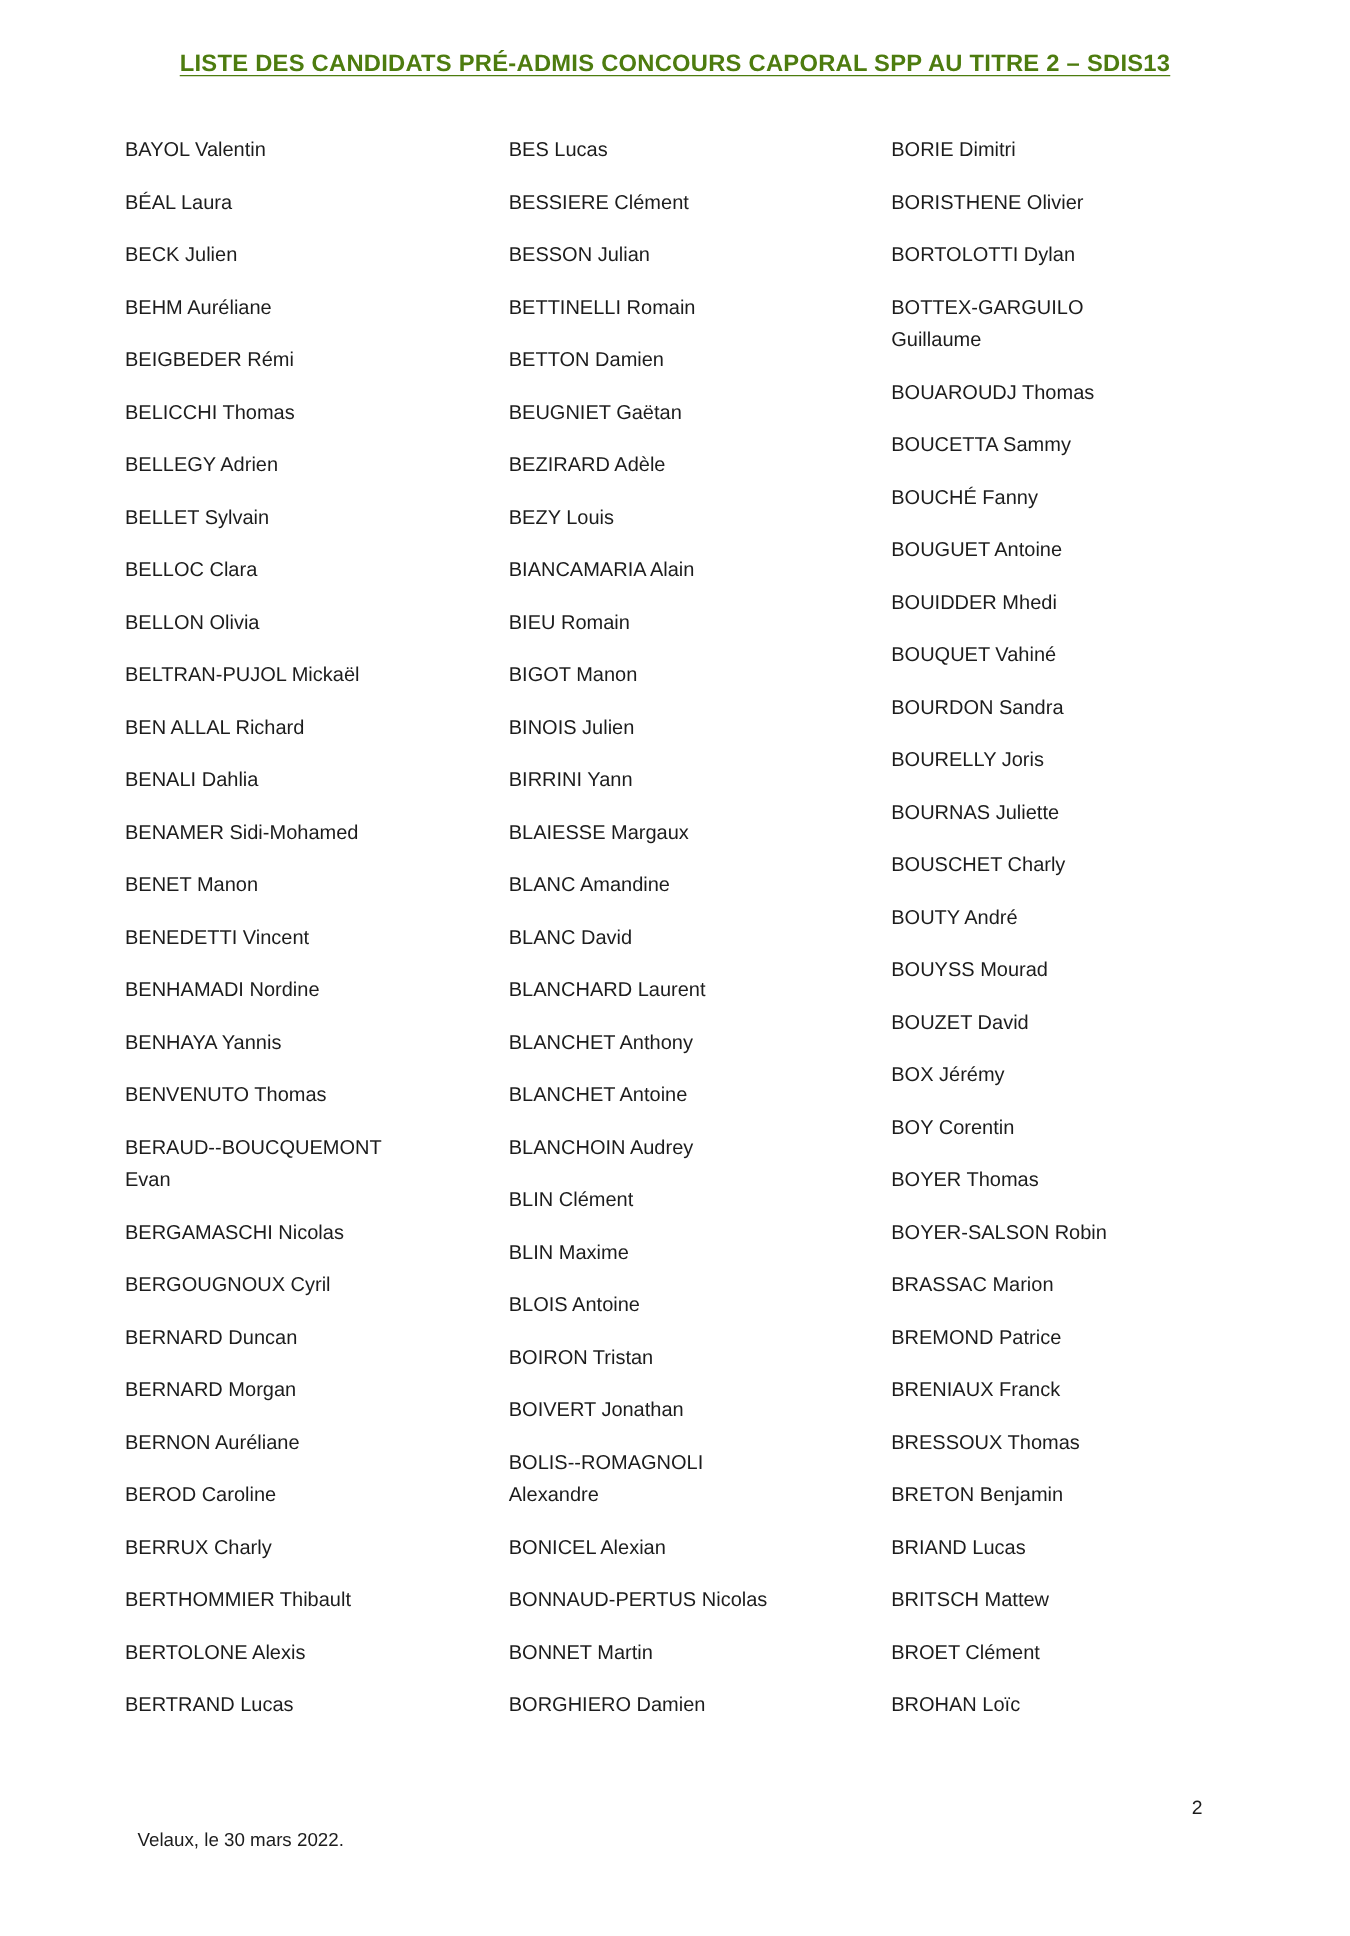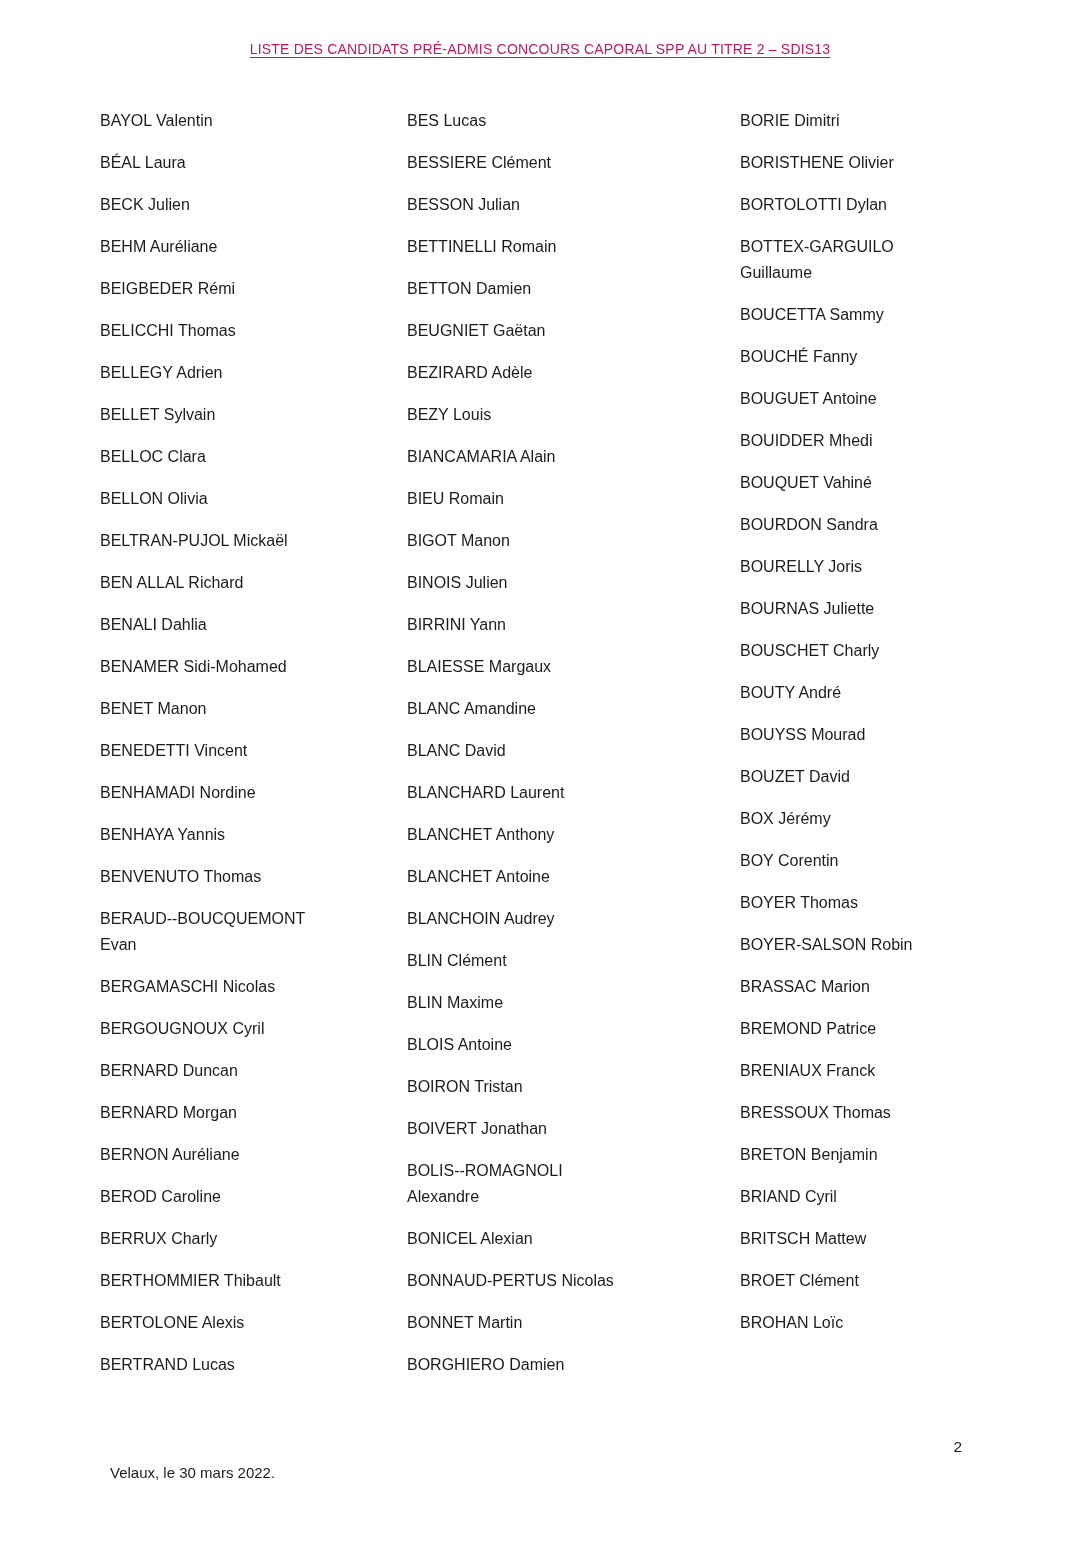--- a/index.html
+++ b/index.html
@@ -19,37 +19,37 @@
     position: absolute;
     inset: 0;
     background: #ffffff;
   }
   .doc-title {
     position: absolute;
     top: 41px;
     left: 0;
     right: 0;
     text-align: center;
-    font-size: 14px;
-    font-weight: normal;
+    font-size: 19px;
+    font-weight: bold;
     letter-spacing: 0.2px;
     text-decoration: underline;
     text-underline-offset: 3px;
-    color: #be185d;
+    color: #4d7c0f;
   }
   .columns {
     position: absolute;
     top: 108px;
     left: 100px;
     display: flex;
   }
   .col { }
   .col-1 { width: 307px; }
   .col-2 { width: 306px; }
-  .col-3 { width: 300px; margin-left: 27px; }
+  .col-3 { width: 300px; }
   .col p.name {
     margin: 0 0 16px 0;
     font-size: 16px;
     line-height: 26px;
     white-space: pre-line;
     color: #1c1c1c;
   }
   .page-number {
     position: absolute;
     top: 1438px;
@@ -138,20 +138,21 @@
         <p class="name">BONNAUD-PERTUS Nicolas</p>
         <p class="name">BONNET Martin</p>
         <p class="name">BORGHIERO Damien</p>
       </div>
     <div class="col col-3">
         <p class="name">BORIE Dimitri</p>
         <p class="name">BORISTHENE Olivier</p>
         <p class="name">BORTOLOTTI Dylan</p>
         <p class="name">BOTTEX-GARGUILO
 Guillaume</p>
+        <p class="name">BOUAROUDJ Thomas</p>
         <p class="name">BOUCETTA Sammy</p>
         <p class="name">BOUCHÉ Fanny</p>
         <p class="name">BOUGUET Antoine</p>
         <p class="name">BOUIDDER Mhedi</p>
         <p class="name">BOUQUET Vahiné</p>
         <p class="name">BOURDON Sandra</p>
         <p class="name">BOURELLY Joris</p>
         <p class="name">BOURNAS Juliette</p>
         <p class="name">BOUSCHET Charly</p>
         <p class="name">BOUTY André</p>
@@ -159,21 +160,21 @@
         <p class="name">BOUZET David</p>
         <p class="name">BOX Jérémy</p>
         <p class="name">BOY Corentin</p>
         <p class="name">BOYER Thomas</p>
         <p class="name">BOYER-SALSON Robin</p>
         <p class="name">BRASSAC Marion</p>
         <p class="name">BREMOND Patrice</p>
         <p class="name">BRENIAUX Franck</p>
         <p class="name">BRESSOUX Thomas</p>
         <p class="name">BRETON Benjamin</p>
-        <p class="name">BRIAND Cyril</p>
+        <p class="name">BRIAND Lucas</p>
         <p class="name">BRITSCH Mattew</p>
         <p class="name">BROET Clément</p>
         <p class="name">BROHAN Loïc</p>
       </div>
   </div>
 
   <div class="page-number">2</div>
 
   <div class="footer-date">Velaux, le 30 mars 2022.</div>
 

